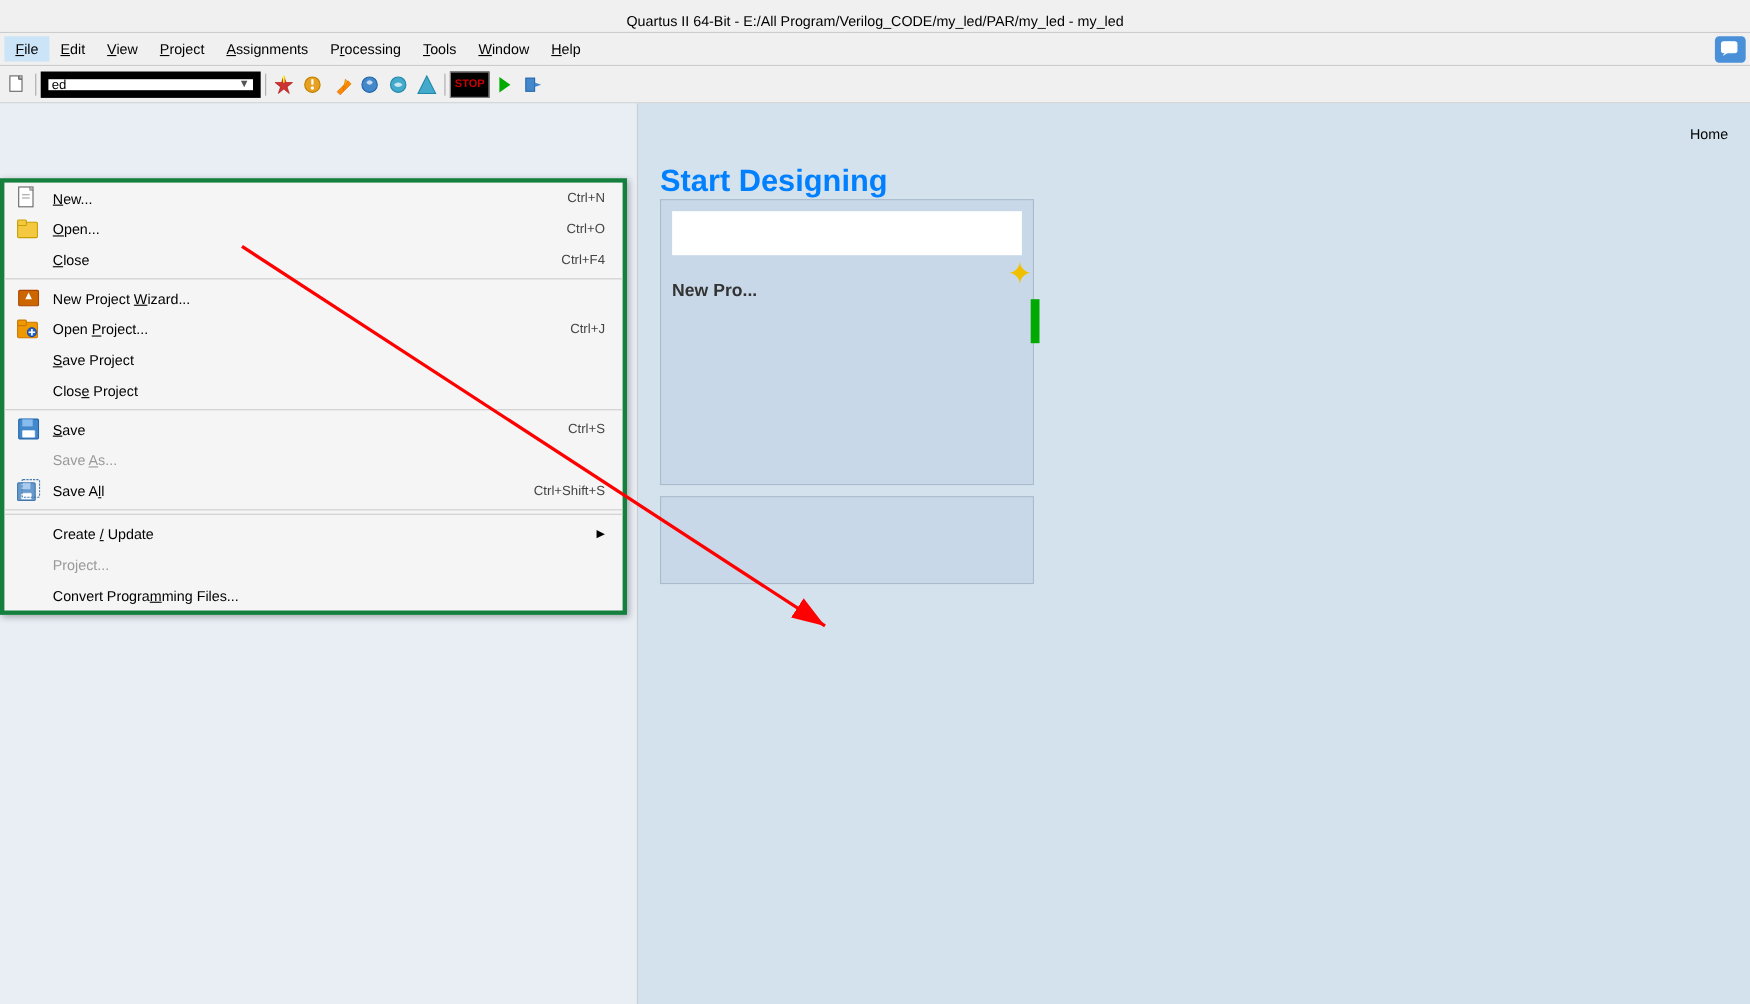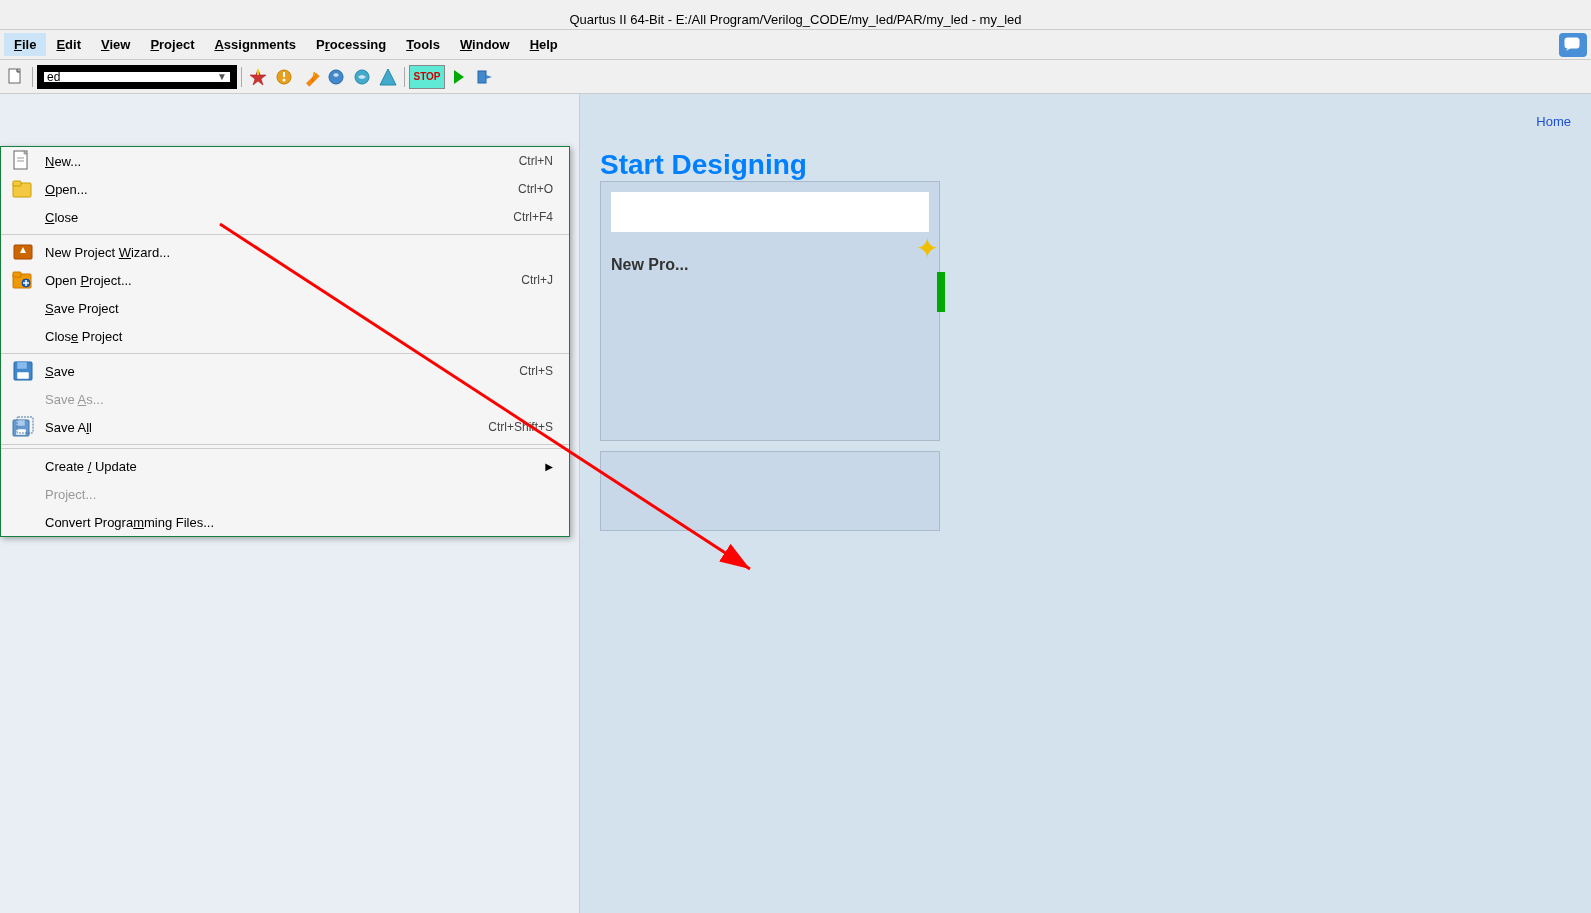--- a/index.html
+++ b/index.html
@@ -43,21 +43,20 @@
       align-items: center;
       height: 30px;
       padding: 0 4px;
     }
     .menu-item {
       padding: 4px 10px;
       cursor: pointer;
       font-size: 13px;
       color: #000;
       position: relative;
-      font-weight: bold;
     }
     .menu-item.active {
       background: #cce4f7;
     }
     .menu-chat-icon {
       margin-left: auto;
       width: 28px;
       height: 24px;
       background: #4a90d9;
       border-radius: 4px;
@@ -126,21 +125,21 @@
 
     
     .right-panel {
       flex: 1;
       background: #d4e2ee;
       padding: 20px;
       position: relative;
     }
     .home-label {
       text-align: right;
-      color: #1d4ed8;
+      color: #000000;
       font-size: 13px;
       margin-bottom: 20px;
     }
     .start-designing {
       color: #0080ff;
       font-size: 28px;
       font-weight: bold;
     }
     .card-area {
       background: #c8d8e8;
@@ -182,25 +181,25 @@
       border: 1px solid #aabccc;
       padding: 10px;
       width: 340px;
       min-height: 80px;
       margin-top: 10px;
     }
 
     
     .dropdown-menu {
       position: absolute;
-      top: 52px;
+      top: 68px;
       left: 0;
       width: 570px;
       background: #f5f5f5;
-      border: 1px solid #15803d;
+      border: 4px solid #15803d;
       box-shadow: 2px 2px 6px rgba(0,0,0,0.3);
       z-index: 100;
     }
     .dropdown-item {
       display: flex;
       align-items: center;
       padding: 5px 16px 5px 44px;
       cursor: pointer;
       position: relative;
       min-height: 28px;
@@ -343,21 +342,21 @@
     </svg>
   </div>
   <div class="toolbar-btn">
     <svg width="20" height="20" viewBox="0 0 20 20">
       <polygon points="10,2 18,18 2,18" fill="#44aacc" stroke="#2288aa" stroke-width="1"></polygon>
     </svg>
   </div>
 
   <div class="toolbar-sep"></div>
 
-  <div class="toolbar-btn" style="border: 1px solid #888; background: #5eead4; width:36px; height:24px; font-size:10px; font-weight:bold; color:#cc0000;">
+  <div class="toolbar-btn" style="border: 1px solid #888; background: #000000; width:36px; height:24px; font-size:10px; font-weight:bold; color:#cc0000;">
     <span>STOP</span>
   </div>
 
   <div class="toolbar-btn" style="color:#006600;">
     <svg width="16" height="16" viewBox="0 0 16 16">
       <polygon points="3,1 13,8 3,15" fill="#00aa00"></polygon>
     </svg>
   </div>
   <div class="toolbar-btn">
     <svg width="20" height="20" viewBox="0 0 20 20">

